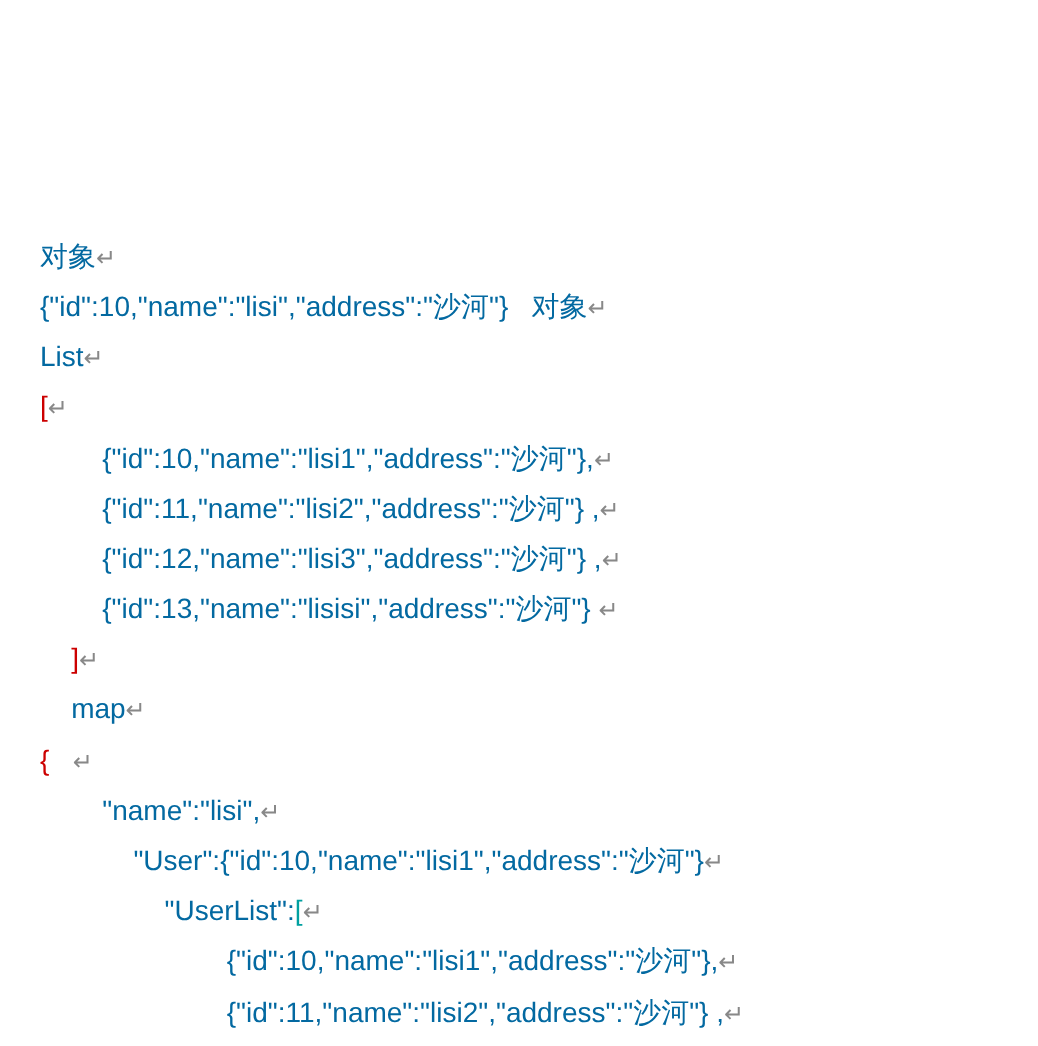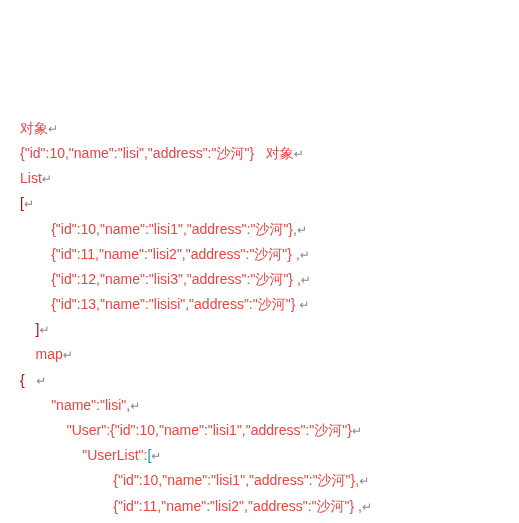--- a/index.html
+++ b/index.html
@@ -5,21 +5,21 @@
     body {
       font-family: "Microsoft YaHei", "SimSun", Arial, sans-serif;
       font-size: 14px;
       line-height: 1.8;
       color: #333;
       background: #fff;
       margin: 0;
       padding: 15px 20px;
       white-space: pre;
     }
-    .black { color: #ef4444; }
+    .black { color: #0369a1; }
     .red { color: #c00; }
     .cyan { color: #00a0a0; }
     .marker { color: #888; font-size: 12px; }
   </style>
 </head>
 <body>
 
 
 
 <div id="doc"><div><span class="black">对象</span><span class="marker">↵</span></div><div><span class="black">{"id":10,"name":"lisi","address":"沙河"}   对象</span><span class="marker">↵</span></div><div><span class="black">List</span><span class="marker">↵</span></div><div><span class="red">[</span><span class="marker">↵</span></div><div>        <span class="black">{"id":10,"name":"lisi1","address":"沙河"},</span><span class="marker">↵</span></div><div>        <span class="black">{"id":11,"name":"lisi2","address":"沙河"} ,</span><span class="marker">↵</span></div><div>        <span class="black">{"id":12,"name":"lisi3","address":"沙河"} ,</span><span class="marker">↵</span></div><div>        <span class="black">{"id":13,"name":"lisisi","address":"沙河"} </span><span class="marker">↵</span></div><div>    <span class="red">]</span><span class="marker">↵</span></div><div>    <span class="black">map</span><span class="marker">↵</span></div><div><span class="red">{   </span><span class="marker">↵</span></div><div>        <span class="black">"name":"lisi",</span><span class="marker">↵</span></div><div>            <span class="black">"User":{"id":10,"name":"lisi1","address":"沙河"}</span><span class="marker">↵</span></div><div>                <span class="black">"UserList":</span><span class="cyan">[</span><span class="marker">↵</span></div><div>                        <span class="black">{"id":10,"name":"lisi1","address":"沙河"},</span><span class="marker">↵</span></div><div>                        <span class="black">{"id":11,"name":"lisi2","address":"沙河"} ,</span><span class="marker">↵</span></div><div>                        <span class="black">{"id":12,"name":"lisi3","address":"沙河"} ,</span></div></div>

